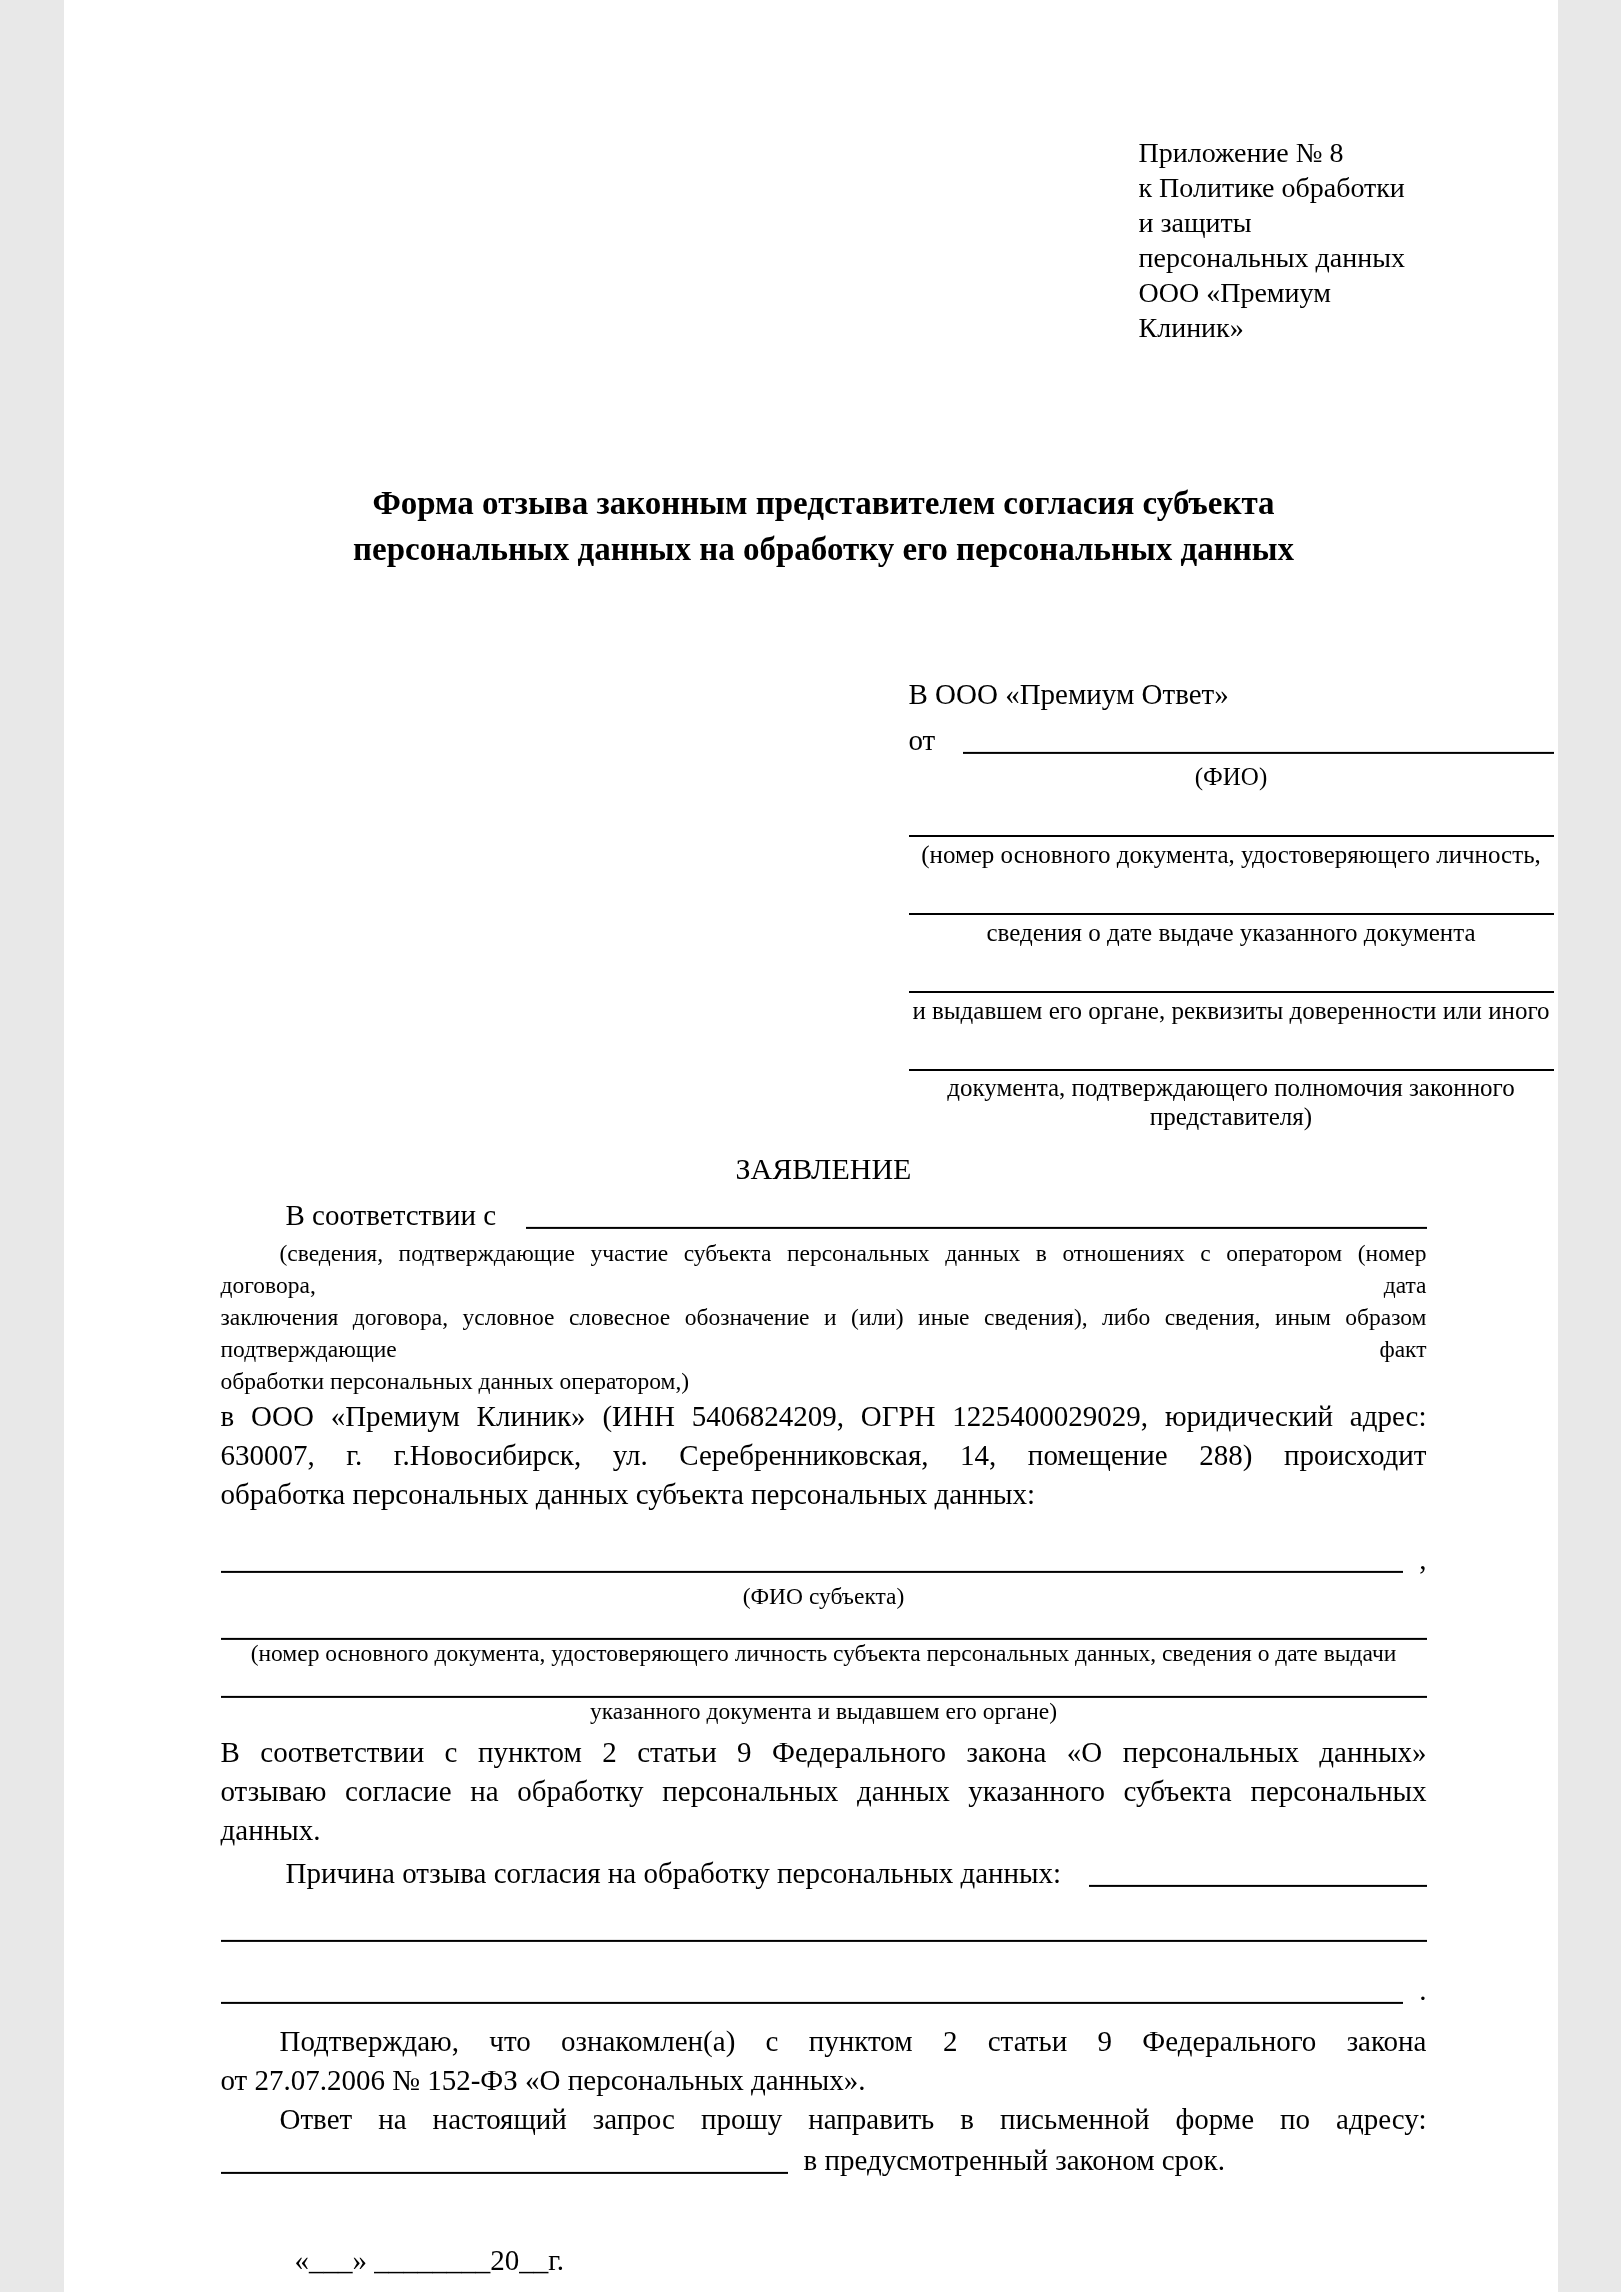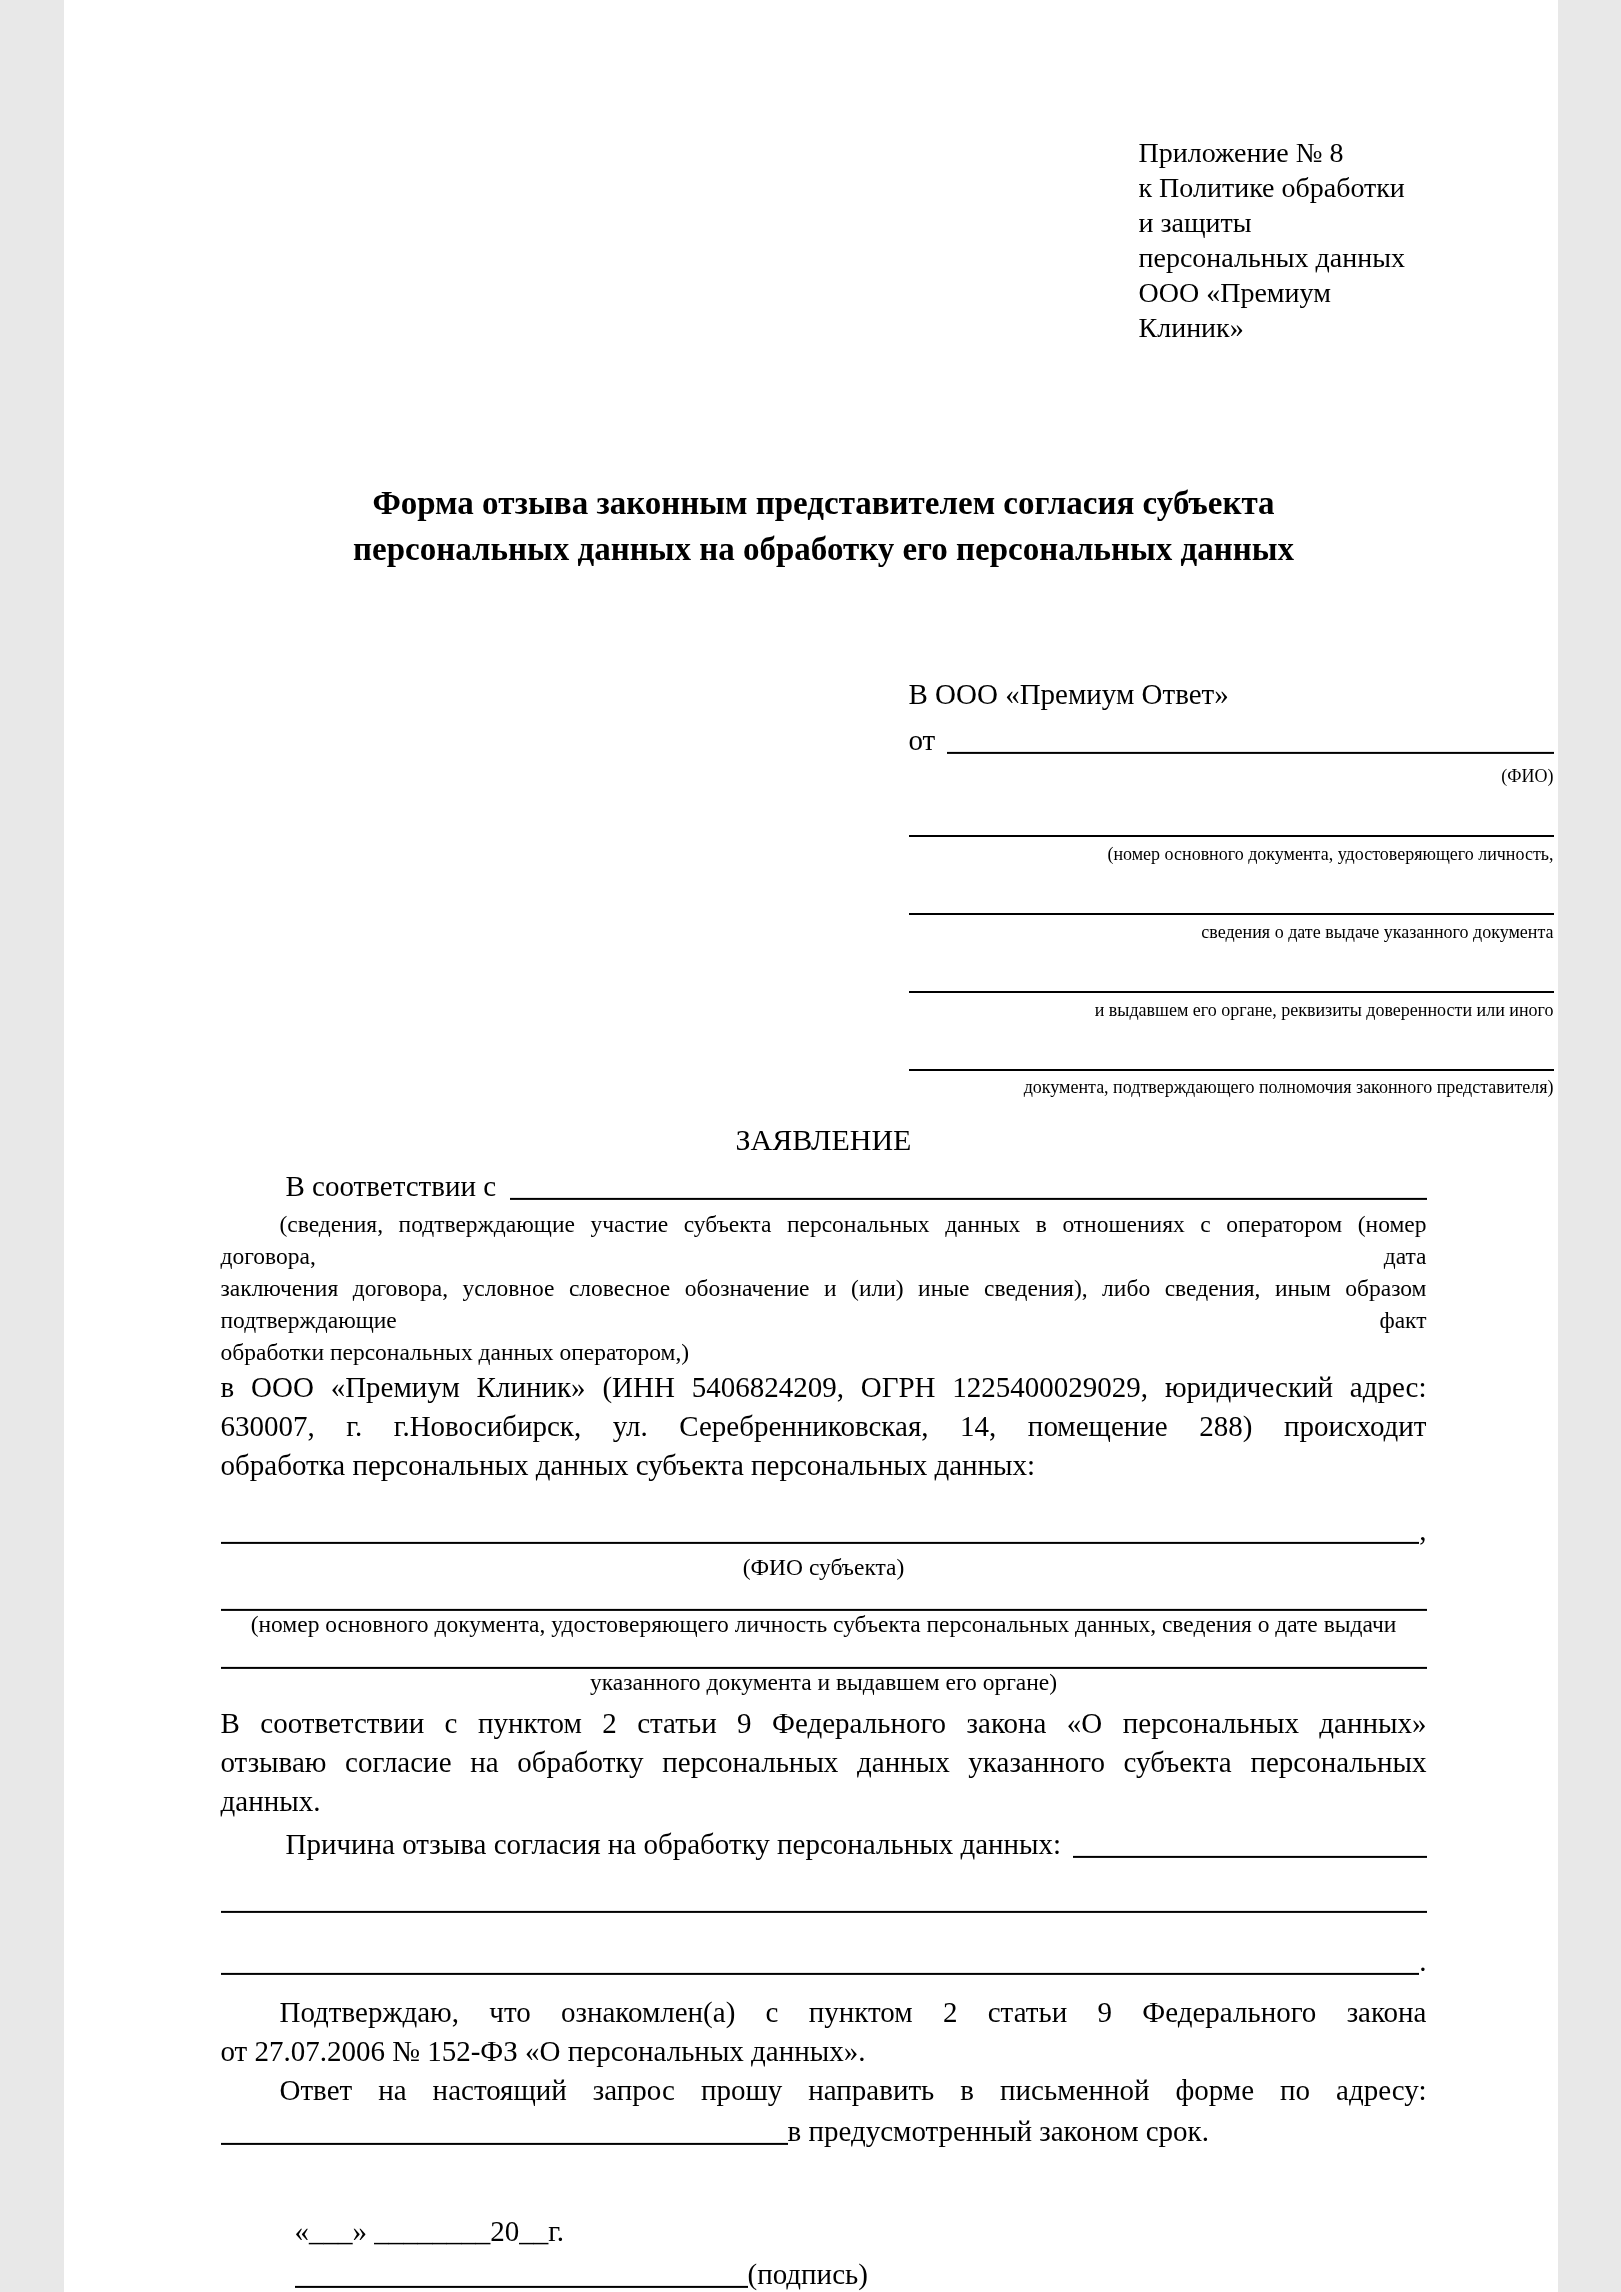--- a/index.html
+++ b/index.html
@@ -8,26 +8,26 @@
     font-family:"Liberation Serif","DejaVu Serif",serif; font-size:29px;
     box-sizing:border-box; padding:135px 131px 39px 157px; overflow:hidden; position:relative;
   }
   
   .hdr { margin-left:918px; font-size:28px; line-height:35px; }
   
   .title { margin-top:135px; text-align:center; font-weight:700; font-size:33px; line-height:46px; }
   
   .addr { margin-top:102px; margin-left:688px; width:645px; }
   .addr-to { line-height:41px; }
-  .flexrow { display:flex; align-items:baseline; }
+  .flexrow { display:flex; align-items:baseline;gap:16px; }
   .rule { border-bottom:2px solid #000; height:0; }
   .inline-rule { border-bottom:2px solid #000; height:0; transform:translateY(3.9px); }
   .addr-from { margin-top:3.9px; line-height:43px; }
   .addr-from .inline-rule { flex:1; margin-left:11.8px; }
-  .cap { font-size:18px; line-height:29px; text-align:right; }
+  .cap { font-size:25px; line-height:29px; text-align:center; }
   .addr-row { margin-top:44px; }
   .addr-row .rule { display:block; width:100%; }
   .addr-row .cap { margin-top:2.9px; }
   
   .heading { margin-top:15.7px; text-align:center; font-size:30px; line-height:43px; }
   .accordance { padding-left:65px; margin-top:3.9px; line-height:43px;justify-content:space-between; }
   .accordance .inline-rule { flex:1; margin-left:13.7px; }
   .sp-line { font-size:23.5px; line-height:32px; text-align:justify; }
   .body-line { line-height:39px; text-align:justify; }
   .stretch { text-align-last:justify; }

